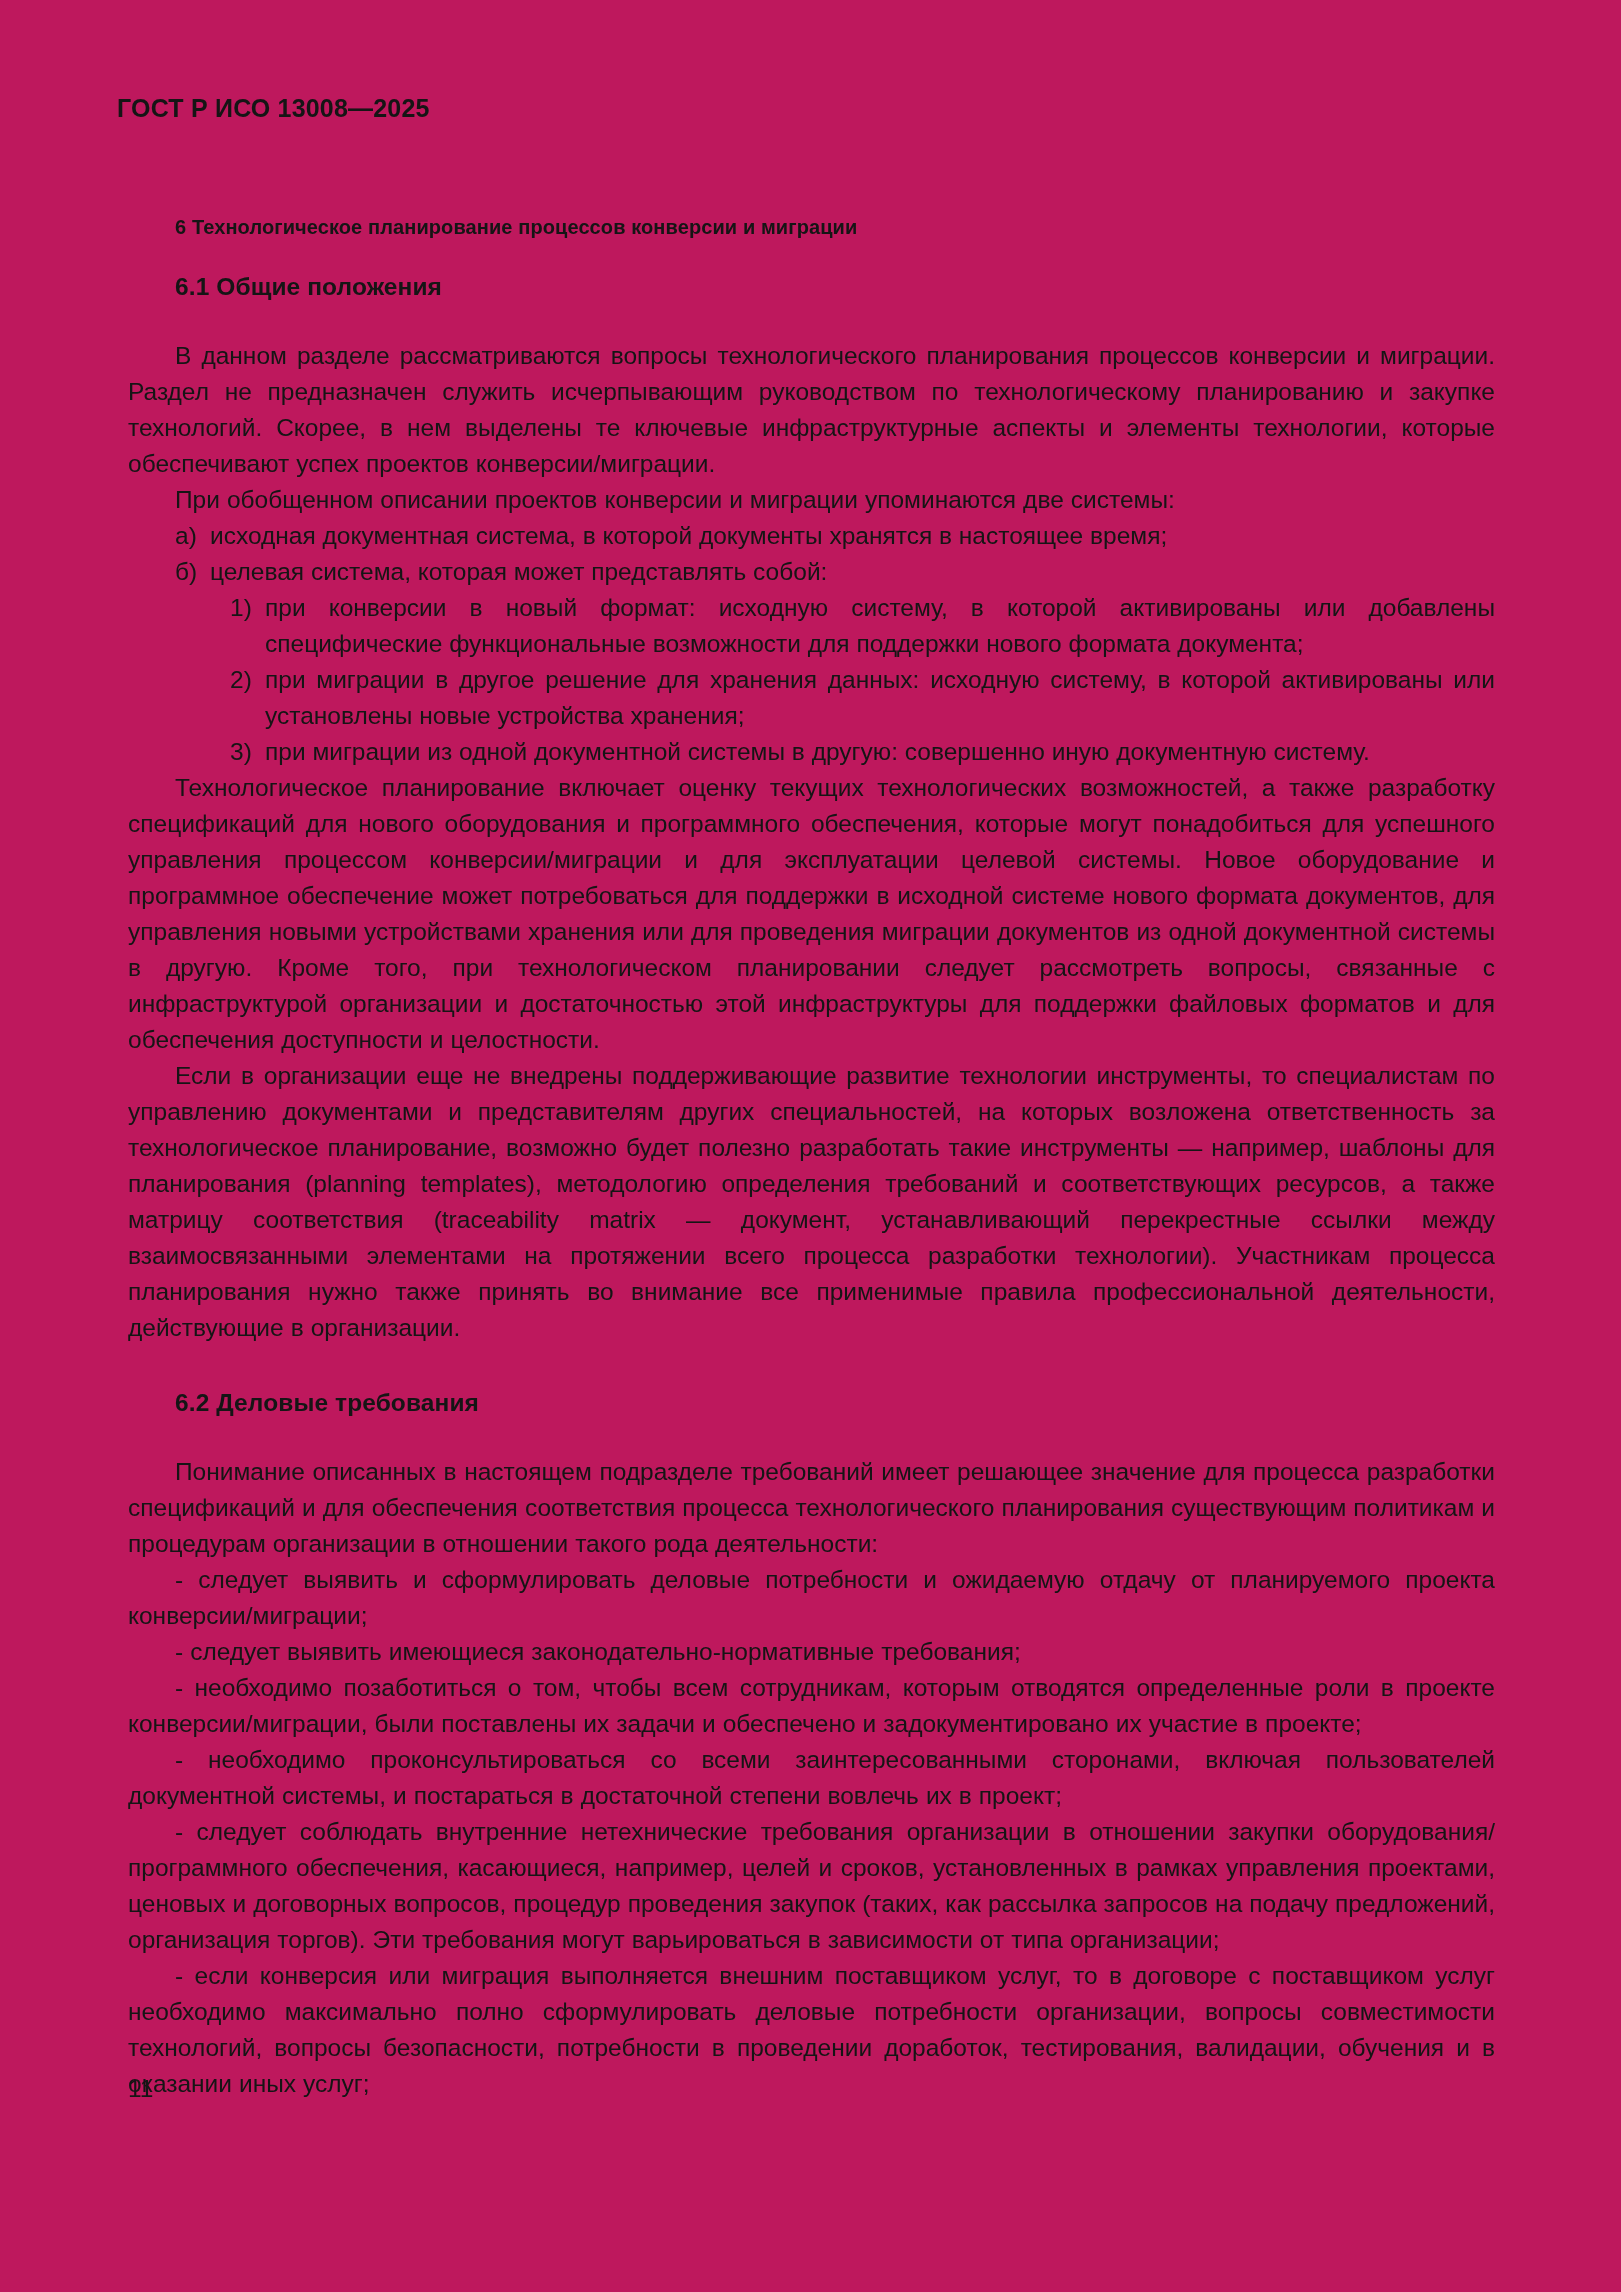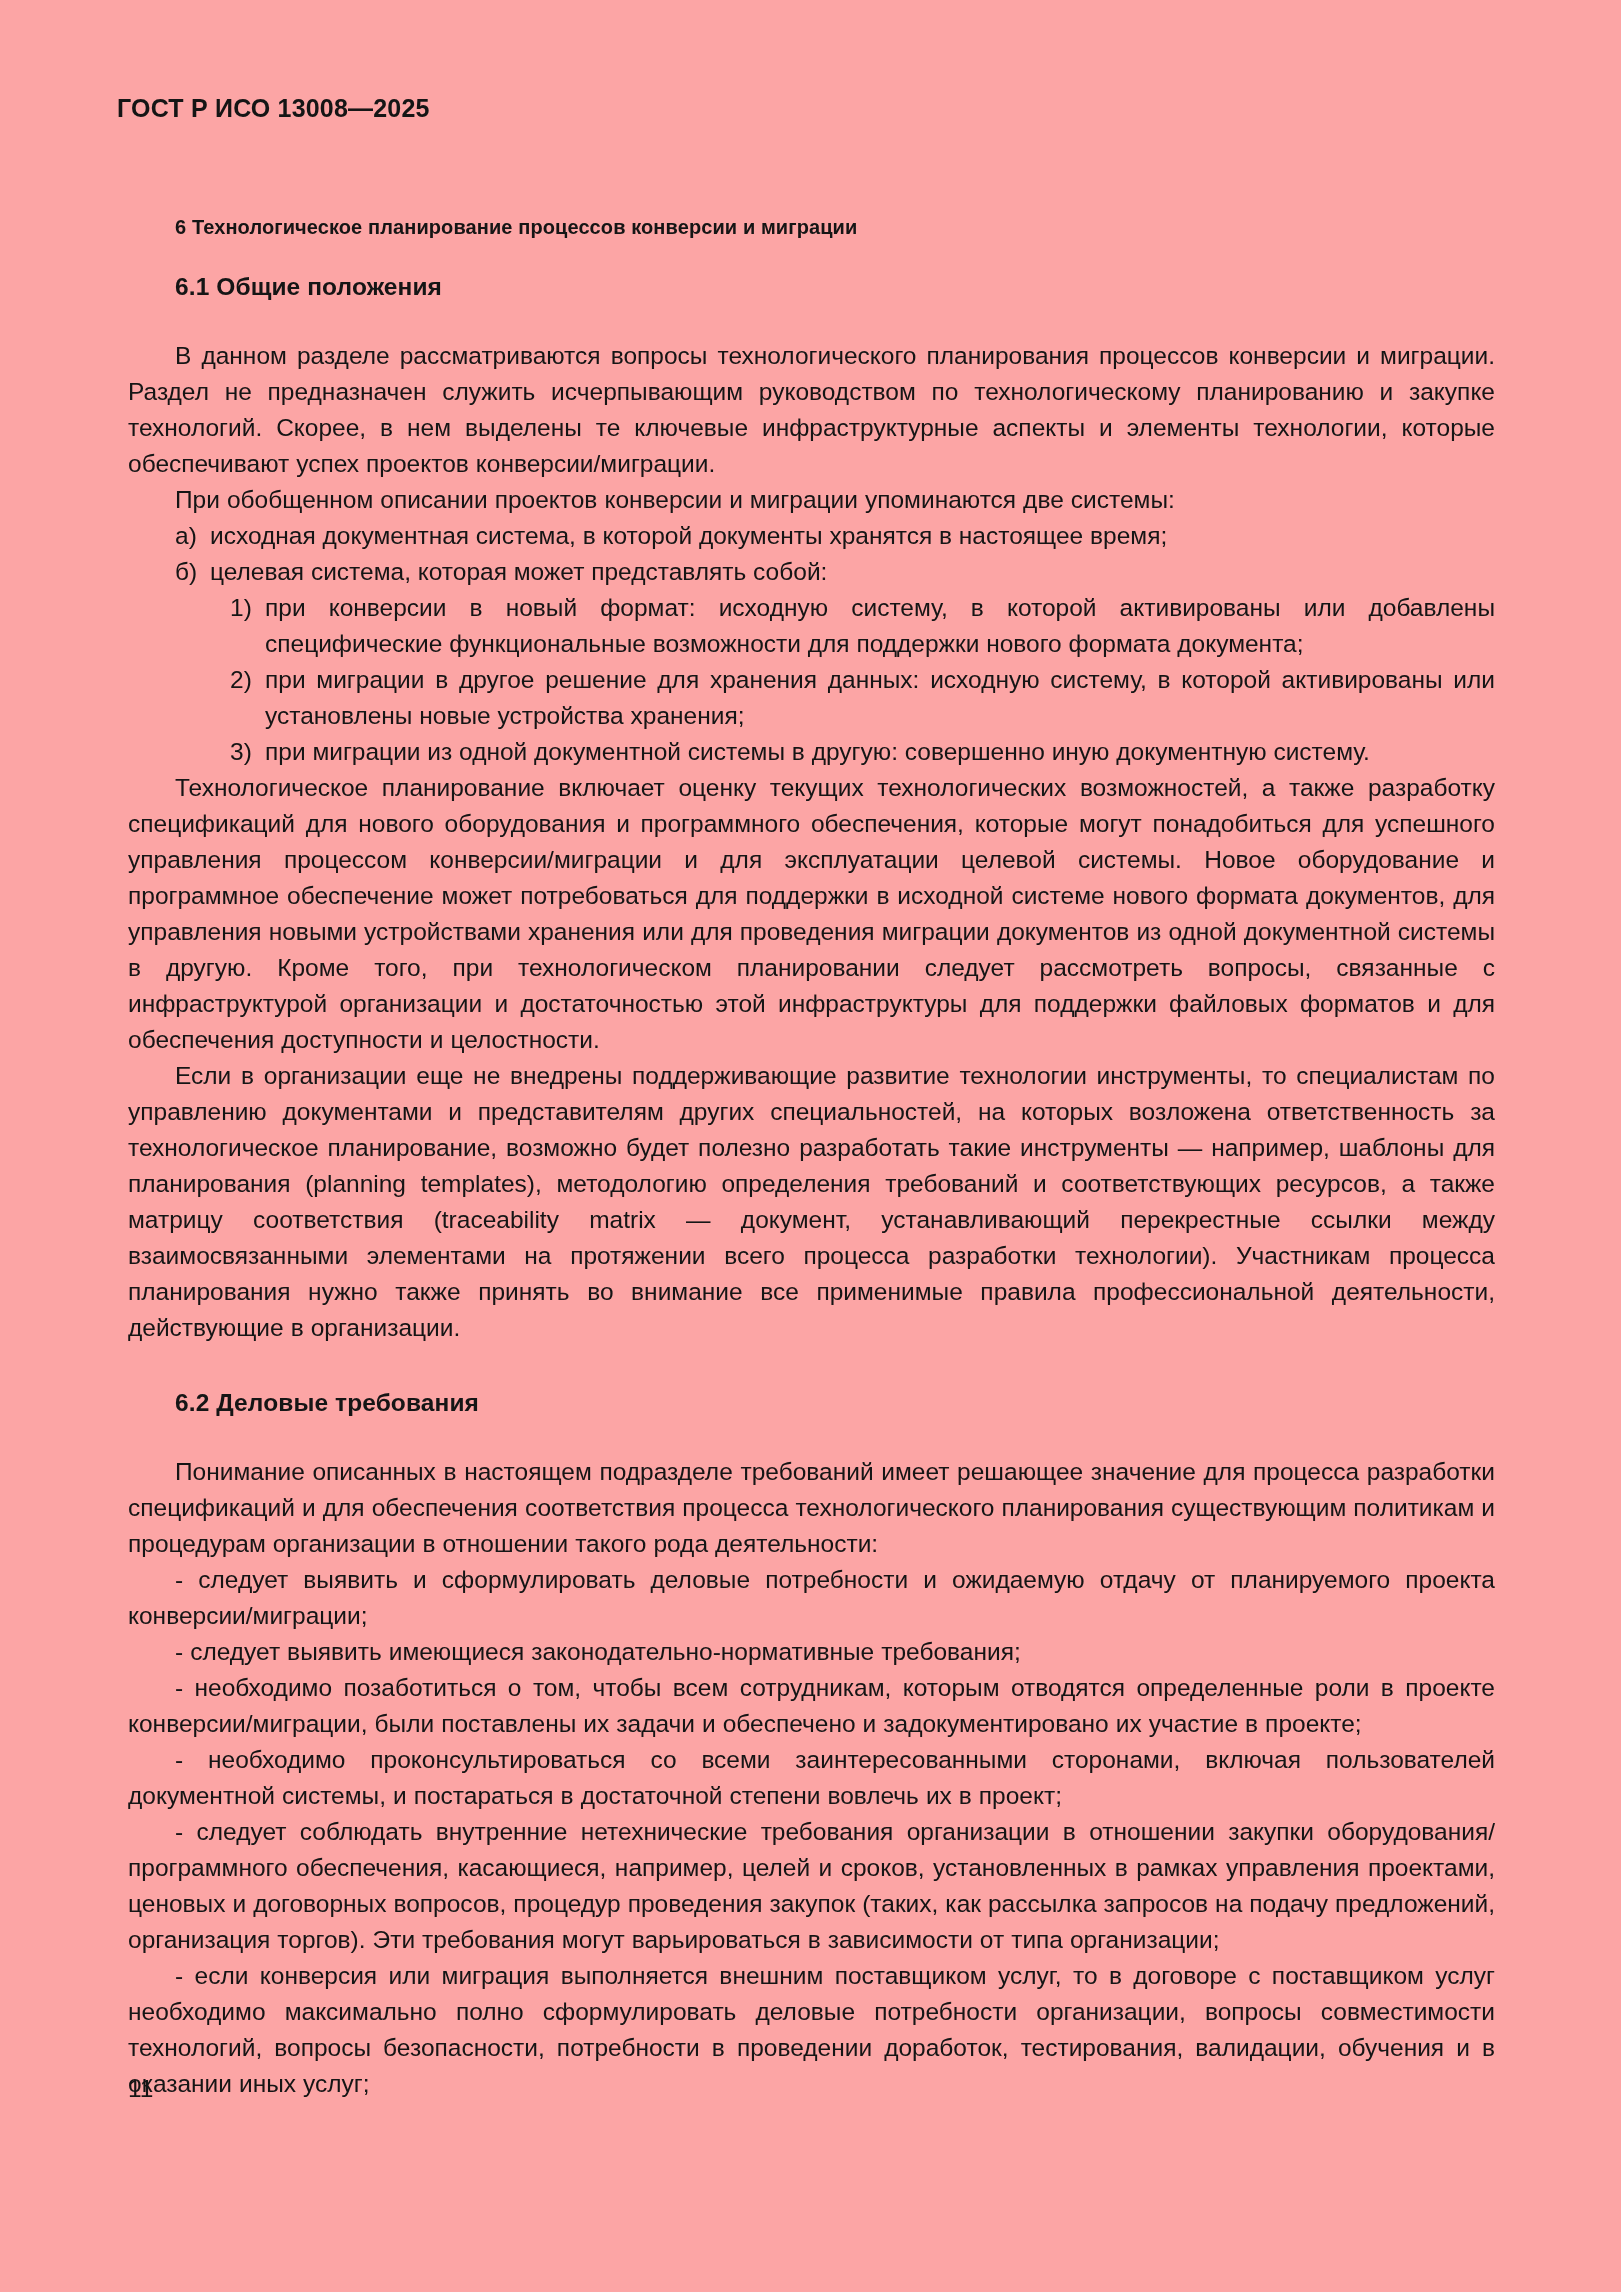--- a/index.html
+++ b/index.html
@@ -8,21 +8,21 @@
     background: #ffffff;
   }
   body {
     font-family: "Liberation Sans", sans-serif;
     color: #151515;
   }
   .page {
     position: relative;
     width: 1621px;
     height: 2293px;
-    background: #fca5a5;
+    background: #be185d;
     overflow: hidden;
     box-sizing: border-box;
   }
   
   .running-head {
     position: absolute;
     left: 117px;
     top: 94px;
     font-size: 25px;
     font-weight: bold;

